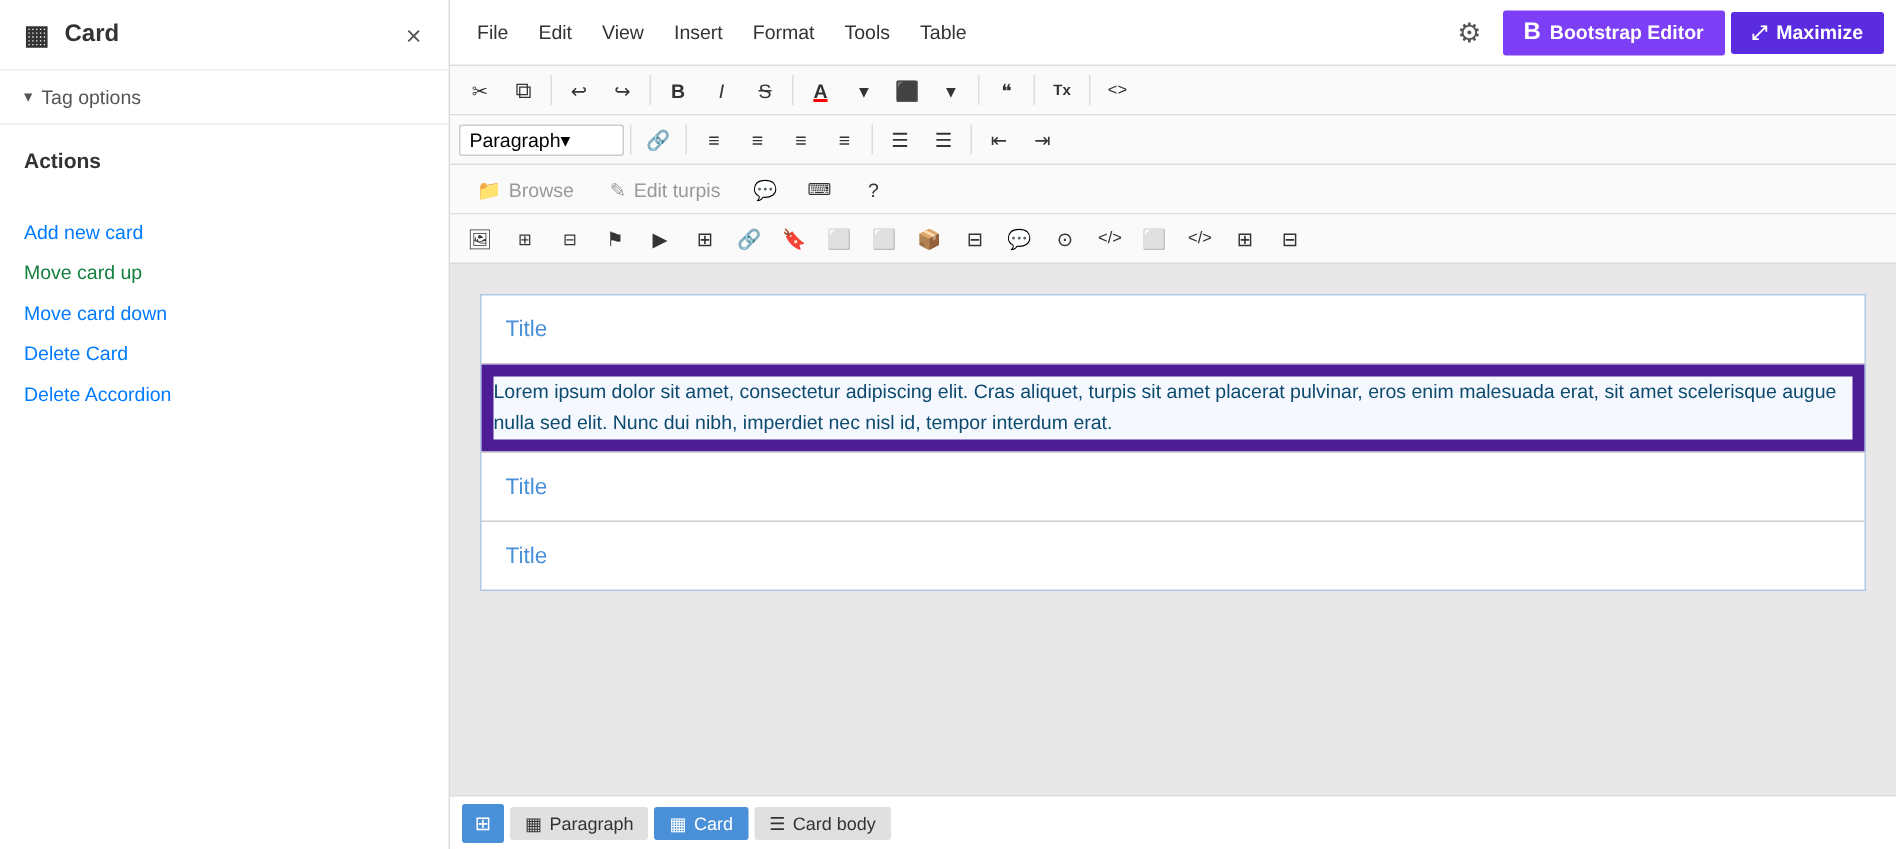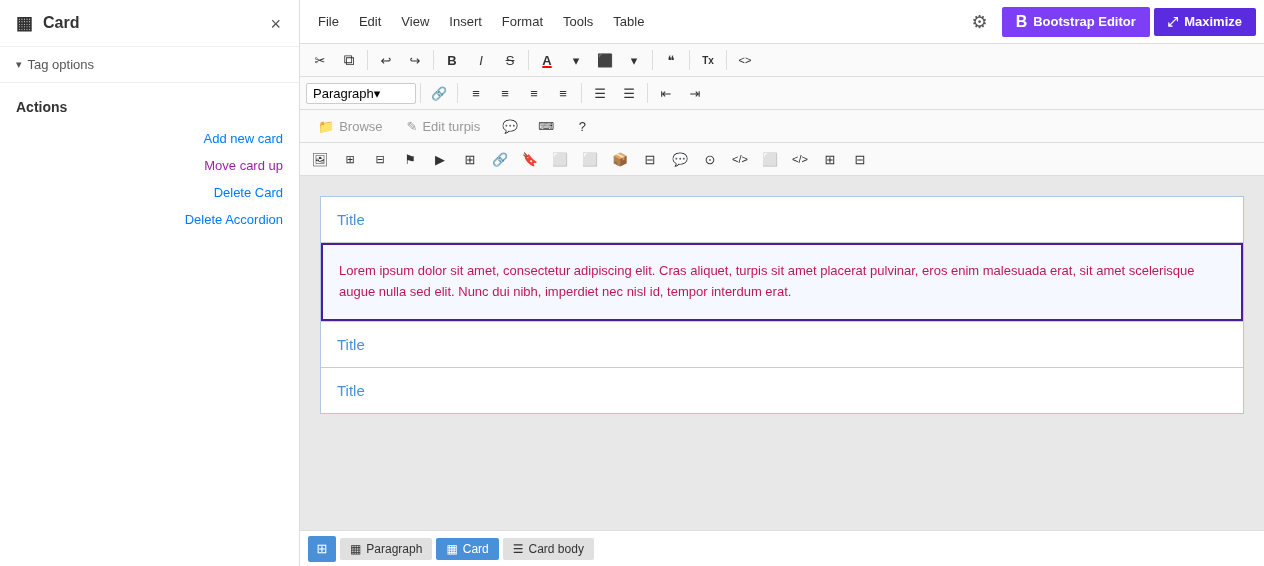--- a/index.html
+++ b/index.html
@@ -59,36 +59,35 @@
     }
 
     .actions-section {
       padding: 16px;
     }
 
     .actions-title {
       font-size: 14px;
       font-weight: bold;
       color: #333;
-      margin-bottom: 12px;
+      margin-bottom: 28px;
     }
 
     .action-link {
       display: block;
       padding: 4px 0;
       color: #007bff;
       text-decoration: none;
       cursor: pointer;
       font-size: 13px;
       margin-bottom: 4px;
-      text-align: right;
     }
 
     .action-link.disabled {
-      color: #a21caf;
+      color: #15803d;
       cursor: default;
       pointer-events: none;
     }
 
     
     .editor-panel {
       flex: 1;
       display: flex;
       flex-direction: column;
       background: #fff;
@@ -250,25 +249,24 @@
 
     .accordion-card-header {
       padding: 14px 16px;
       border-bottom: 1px solid #ccc;
       color: #4a90d9;
       font-size: 15px;
       cursor: pointer;
     }
 
     .accordion-card-body {
-      padding: 16px;
-      font-size: 13px;
-      color: #be185d;
+      font-size: 13px;
+      color: #0c4a6e;
       line-height: 1.6;
-      border: 2px solid #4c1d95;
+      border: 8px solid #4c1d95;
       background: #f5f8ff;
     }
 
     .accordion-card-header2 {
       padding: 14px 16px;
       border-top: 1px solid #ccc;
       color: #4a90d9;
       font-size: 15px;
       cursor: pointer;
     }
@@ -334,20 +332,21 @@
 
   <div class="tag-options-row">
     <span class="chevron">▾</span>
     <span>Tag options</span>
   </div>
 
   <div class="actions-section">
     <div class="actions-title">Actions</div>
     <a class="action-link">Add new card</a>
     <a class="action-link disabled">Move card up</a>
+    <a class="action-link">Move card down</a>
     <a class="action-link">Delete Card</a>
     <a class="action-link">Delete Accordion</a>
   </div>
 </div>
 
 <div class="editor-panel">
 
   <div class="editor-topbar">
     <div class="menu-items">
       <span class="menu-item">File</span>

